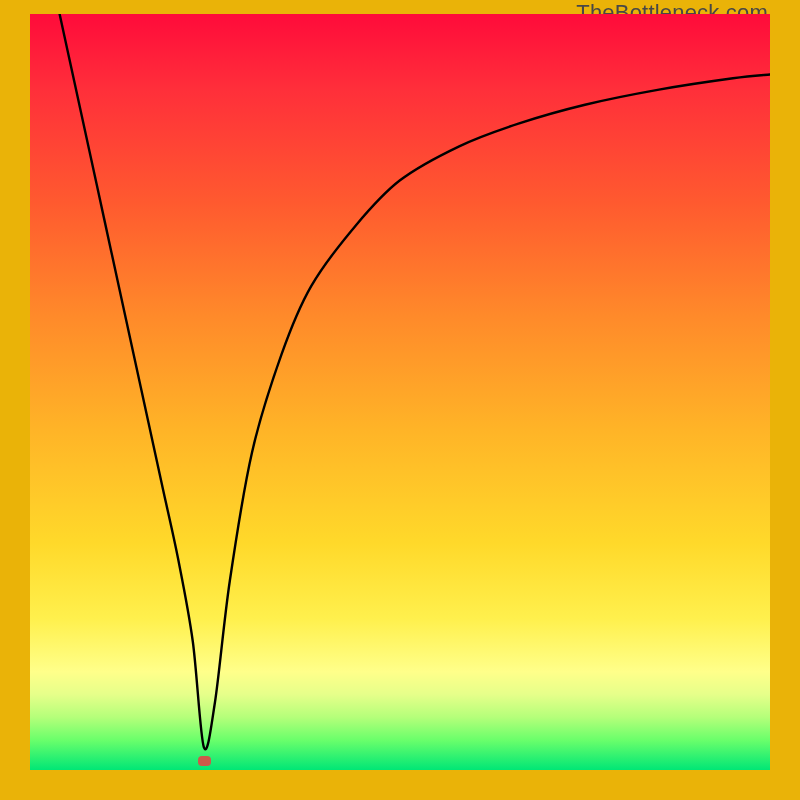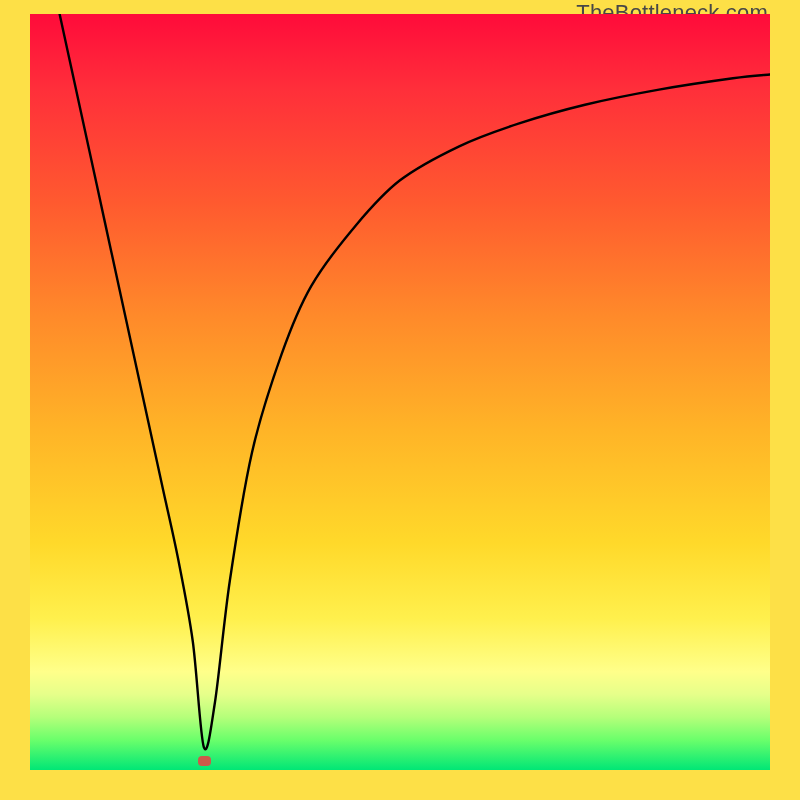--- a/index.html
+++ b/index.html
@@ -8,21 +8,21 @@
     width: 800px;
     height: 800px;
     background: #000;
     font-family: Arial, Helvetica, sans-serif;
     overflow: hidden;
   }
   .frame {
     position: relative;
     width: 800px;
     height: 800px;
-    background: #fde047;
+    background: #eab308;
   }
   .plot {
     position: absolute;
     left: 30px;
     top: 14px;
     width: 740px;
     height: 756px;
     
     background: linear-gradient(
       to bottom,

